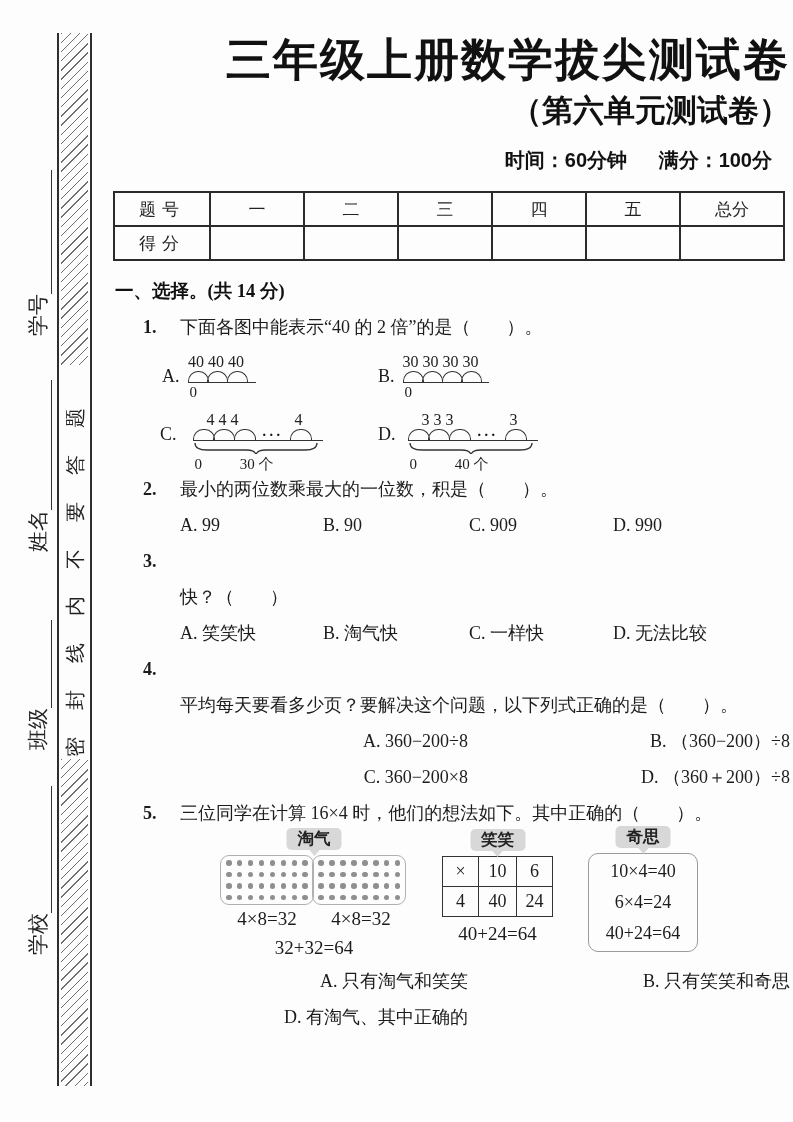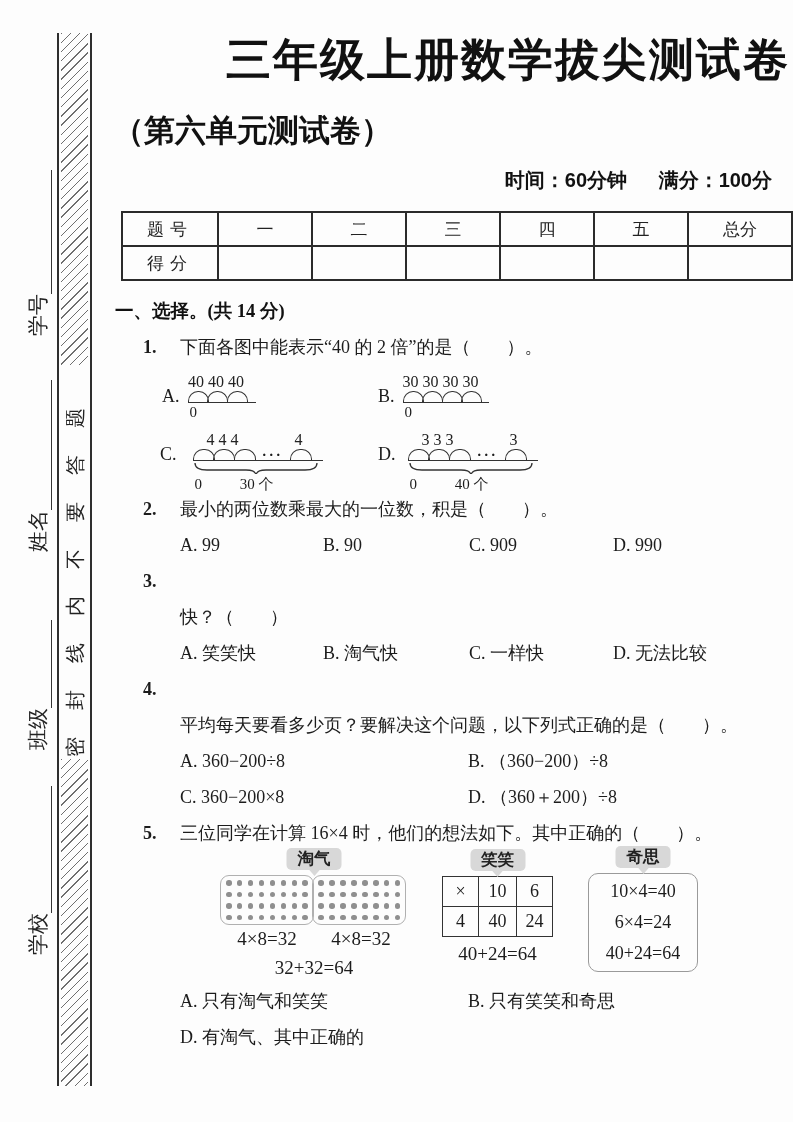--- a/index.html
+++ b/index.html
@@ -19,35 +19,35 @@
     width:382px;white-space:nowrap;font-size:20px;letter-spacing:27px;color:#222;}
   
   .fields{position:absolute;left:24px;top:955px;transform:rotate(-90deg);transform-origin:0 0;
     width:800px;display:flex;align-items:flex-end;white-space:nowrap;font-size:21px;color:#222;}
   .field{display:flex;align-items:flex-end;}
   .field .blank{display:inline-block;height:23px;border-bottom:1.6px solid #333;}
   
   .content{position:absolute;left:113px;top:0;width:677px;}
   .title{margin:30px 0 0;text-align:right;font-size:45px;font-weight:bold;letter-spacing:2px;
     font-family:"Liberation Sans","DejaVu Sans",sans-serif;color:#111;}
-  .subtitle{margin-top:20px;text-align:left;font-size:31px;font-weight:bold;
+  .subtitle{margin-top:0;text-align:right;font-size:31px;font-weight:bold;
     font-family:"Liberation Sans","DejaVu Sans",sans-serif;color:#111;}
   .meta{margin-top:15px;padding-right:18px;text-align:right;font-size:20px;font-weight:bold;
     font-family:"Liberation Sans","DejaVu Sans",sans-serif;color:#111;}
   .meta span{margin-left:26px;}
-  table.score{margin-top:17px;width:672px;border-collapse:collapse;table-layout:fixed;margin-left:8px;}
+  table.score{margin-top:17px;width:672px;border-collapse:collapse;table-layout:fixed;}
   table.score td{border:2px solid #2b2b2b;height:30px;text-align:center;font-size:17px;color:#222;}
   table.score .lbl{letter-spacing:6px;}
   .section-heading{margin:17px 0 0 2px;font-size:18.5px;font-weight:bold;color:#111;}
   .question{position:relative;padding-left:67px;font-size:18px;line-height:36px;color:#1c1c1c;}
   .qnum{position:absolute;left:30px;font-weight:bold;}
   .opts4{padding-left:67px;display:grid;grid-template-columns:143px 146px 144px auto;
     font-size:18px;line-height:36px;}
   .opts2{padding-left:67px;display:grid;grid-template-columns:288px auto;
-    font-size:18px;line-height:36px;}
+    font-size:18px;line-height:36px;text-align:right;}
   
   .q1-fig{position:relative;height:124px;margin-top:2px;}
   .nlgroup{position:absolute;display:flex;align-items:flex-start;}
   .nlgroup .letter{font-size:18px;margin-right:8px;padding-top:13px;line-height:20px;}
   .ndiag .nums{display:flex;height:17px;font-size:16px;line-height:17px;color:#222;}
   .ndiag .nums .nc{text-align:center;}
   .lineband{display:flex;align-items:flex-end;border-bottom:1.7px solid #333;height:12px;}
   .arc{height:10px;border:1.4px solid #333;border-bottom:none;
     border-radius:10px 10px 0 0;margin-right:-1.4px;}
   .arc.w19{width:19px;} .arc.w20{width:20px;}

